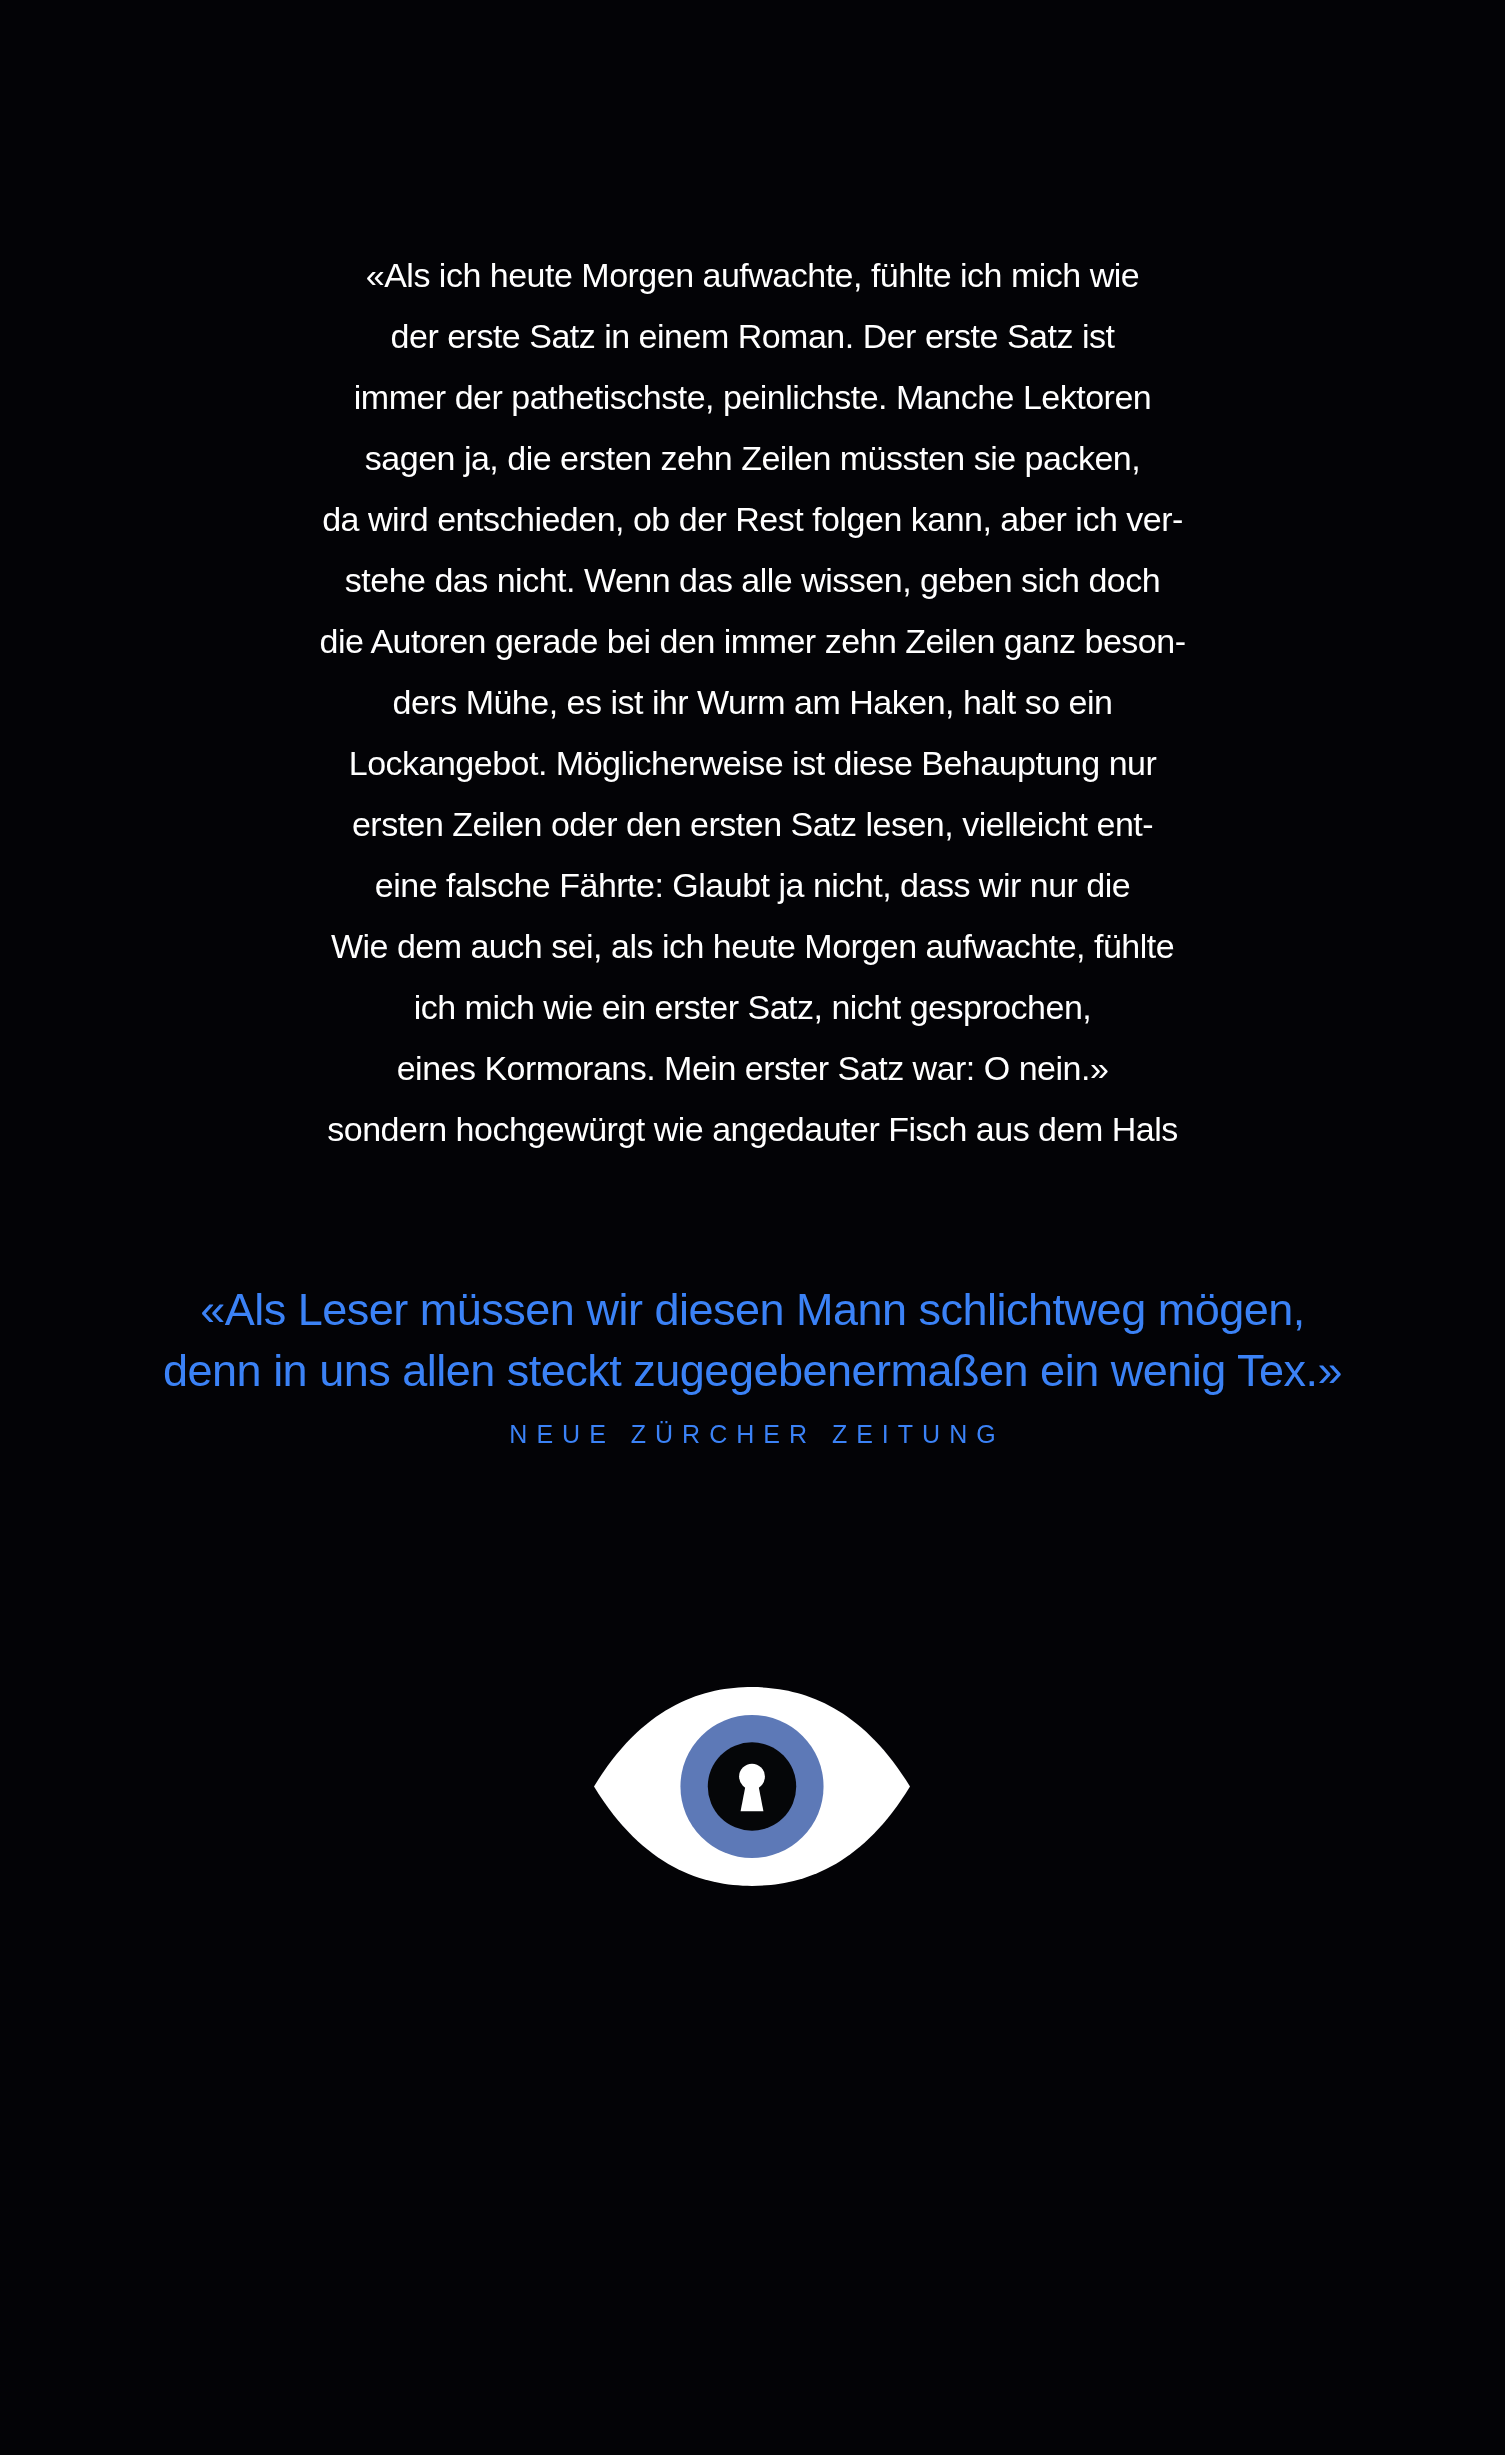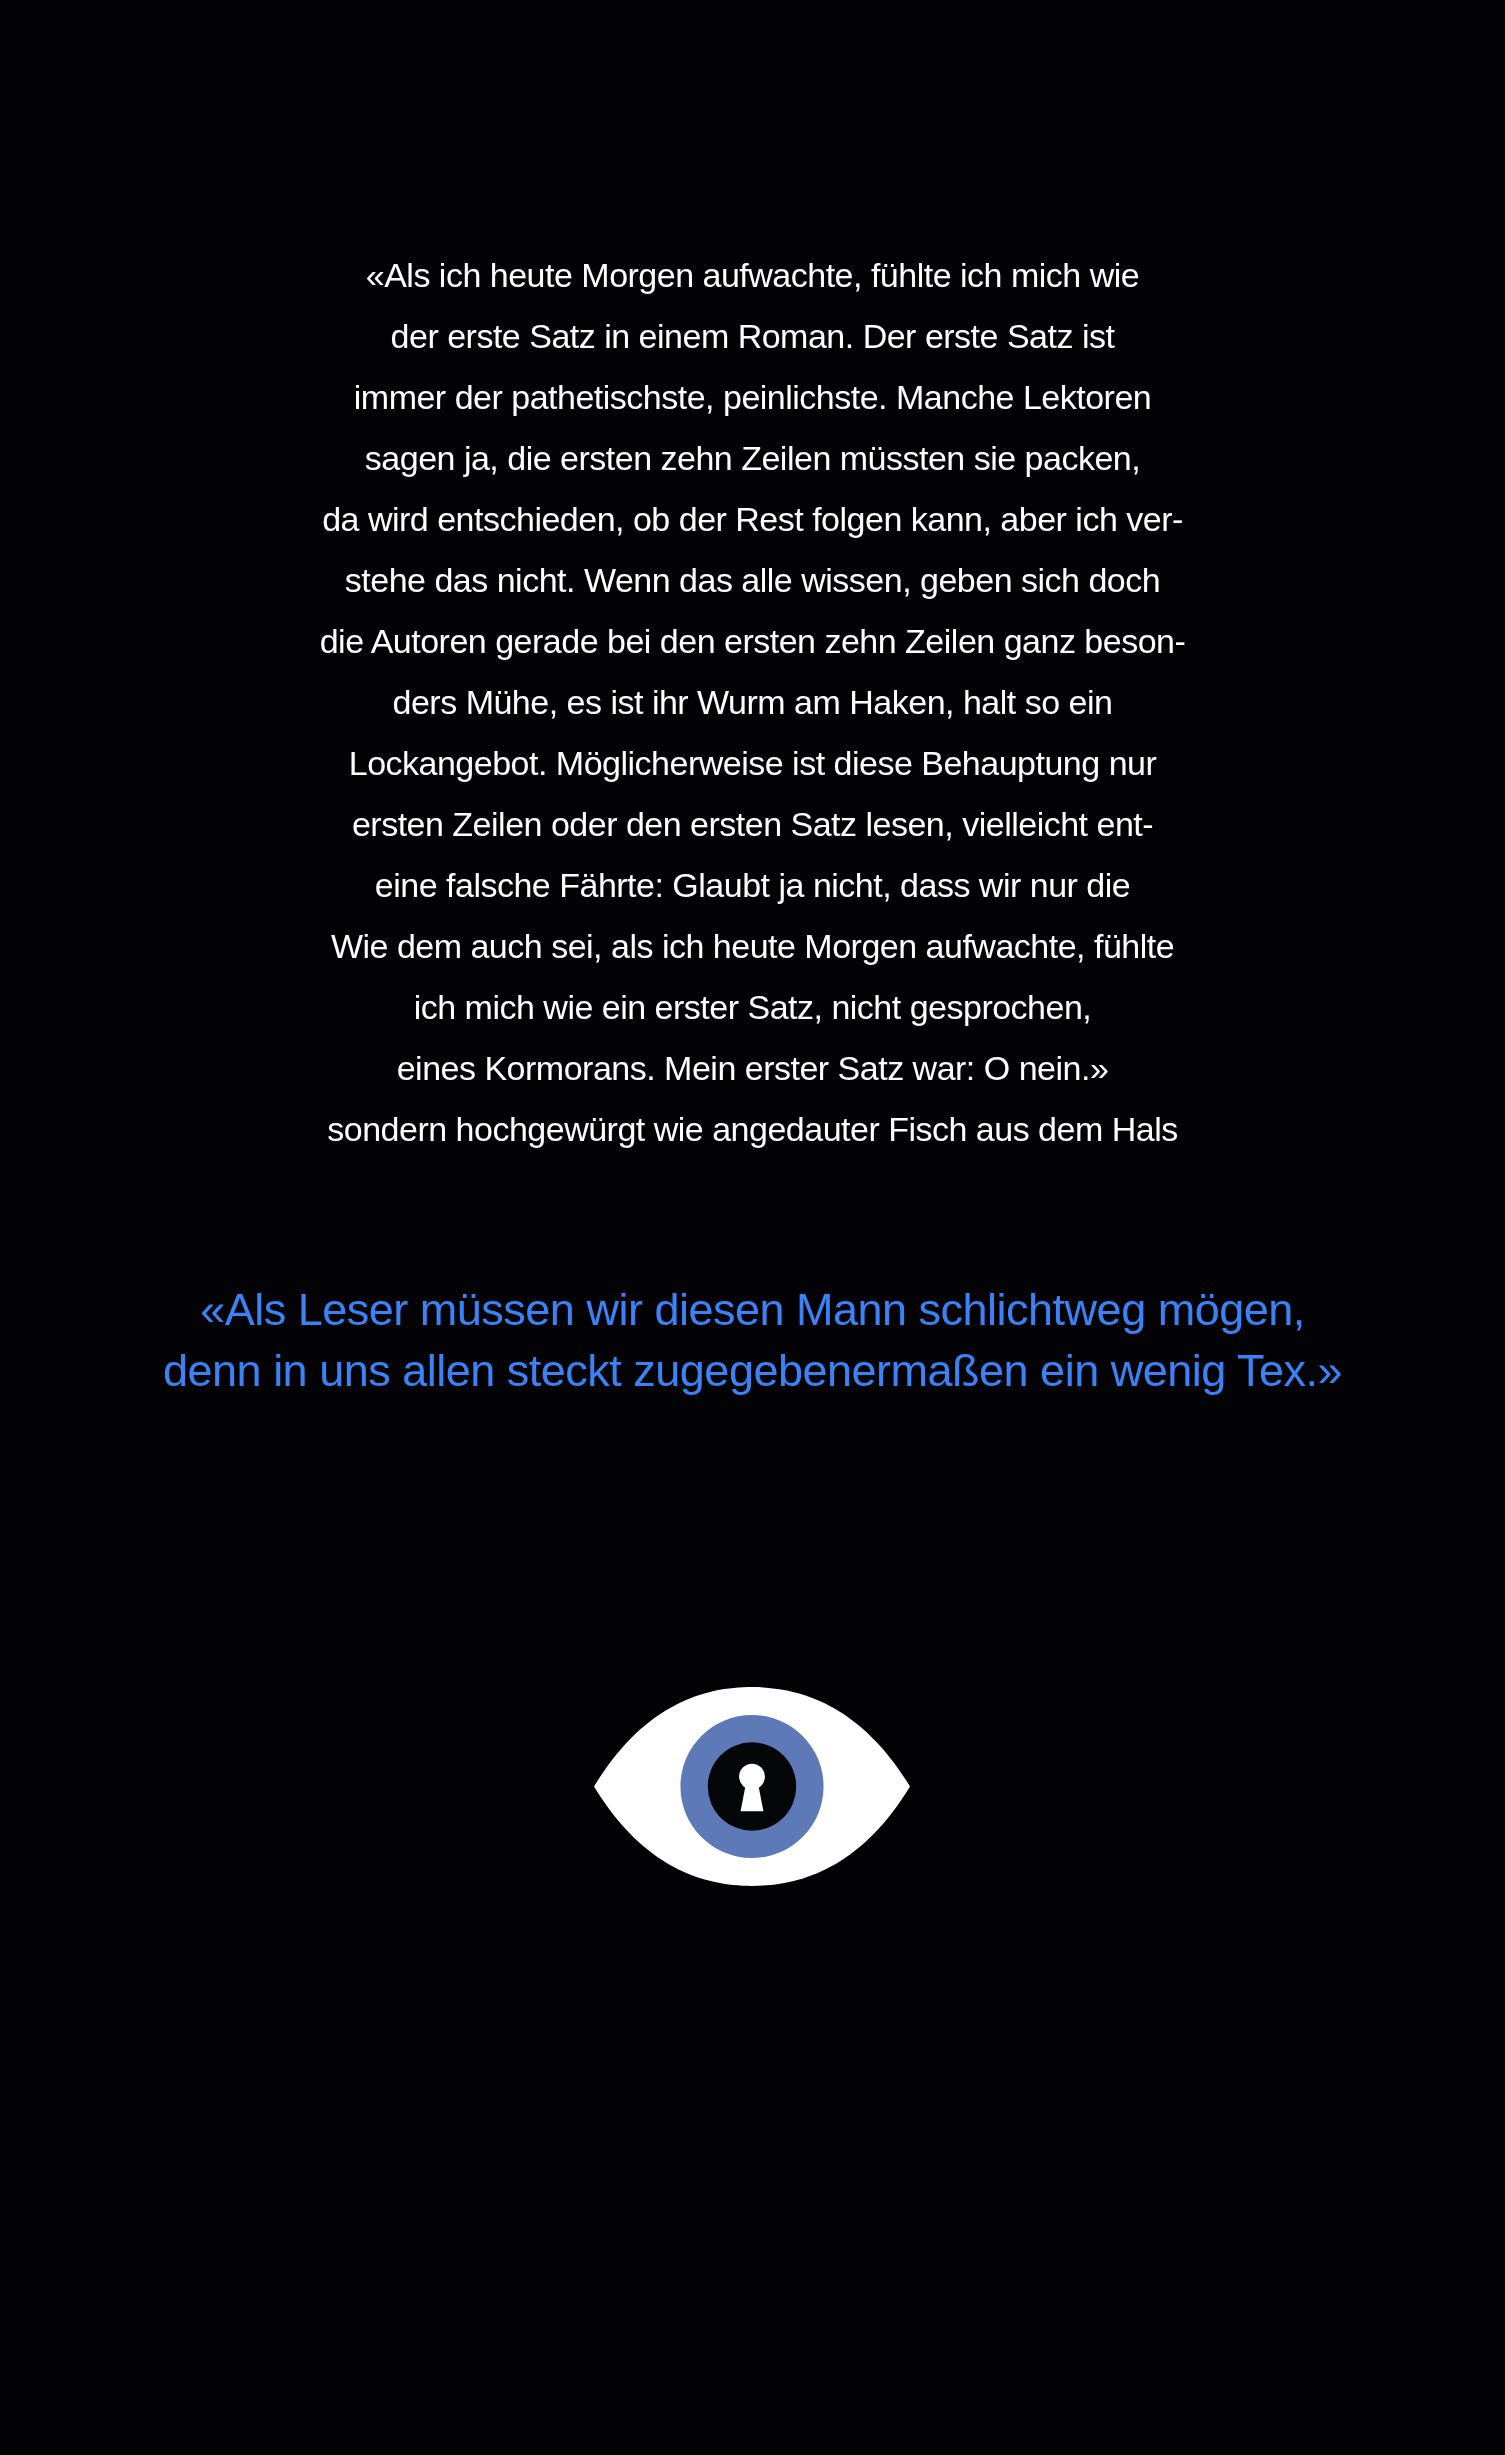--- a/index.html
+++ b/index.html
@@ -62,34 +62,35 @@
 
 <div class="page">
 
   <div class="main-quote">
     <div class="quote-line">«Als ich heute Morgen aufwachte, fühlte ich mich wie</div>
     <div class="quote-line">der erste Satz in einem Roman. Der erste Satz ist</div>
     <div class="quote-line">immer der pathetischste, peinlichste. Manche Lektoren</div>
     <div class="quote-line">sagen ja, die ersten zehn Zeilen müssten sie packen,</div>
     <div class="quote-line">da wird entschieden, ob der Rest folgen kann, aber ich ver-</div>
     <div class="quote-line">stehe das nicht. Wenn das alle wissen, geben sich doch</div>
-    <div class="quote-line">die Autoren gerade bei den ersten zehn Zeilen ganz beson-</div>
+    <div class="quote-line">die Autoren gerade bei den immer zehn Zeilen ganz beson-</div>
     <div class="quote-line">ders Mühe, es ist ihr Wurm am Haken, halt so ein</div>
     <div class="quote-line">Lockangebot. Möglicherweise ist diese Behauptung nur</div>
     <div class="quote-line">ersten Zeilen oder den ersten Satz lesen, vielleicht ent-</div>
     <div class="quote-line">eine falsche Fährte: Glaubt ja nicht, dass wir nur die</div>
     <div class="quote-line">Wie dem auch sei, als ich heute Morgen aufwachte, fühlte</div>
     <div class="quote-line">ich mich wie ein erster Satz, nicht gesprochen,</div>
     <div class="quote-line">eines Kormorans. Mein erster Satz war: O nein.»</div>
     <div class="quote-line">sondern hochgewürgt wie angedauter Fisch aus dem Hals</div>
   </div>
 
   <div class="press-quote">
     <div class="quote-line">«Als Leser müssen wir diesen Mann schlichtweg mögen,</div>
     <div class="quote-line">denn in uns allen steckt zugegebenermaßen ein wenig Tex.»</div>
+    <div class="press-source">NEUE ZÜRCHER ZEITUNG</div>
   </div>
 
   <div class="logo">
     <svg width="320" height="203" viewBox="0 0 322 204" xmlns="http://www.w3.org/2000/svg">
       <path d="M2,102 C52,20 112,2 161,2 C210,2 270,20 320,102 C270,184 210,202 161,202 C112,202 52,184 2,102 Z" fill="#ffffff"></path>
       <circle cx="161" cy="102" r="72" fill="#5d79b7"></circle>
       <circle cx="161" cy="102" r="44.5" fill="#050608"></circle>
       <circle cx="161" cy="92" r="13" fill="#ffffff"></circle>
       <path d="M155.5,96 L166.5,96 L172.5,127 L149.5,127 Z" fill="#ffffff"></path>
     </svg>

